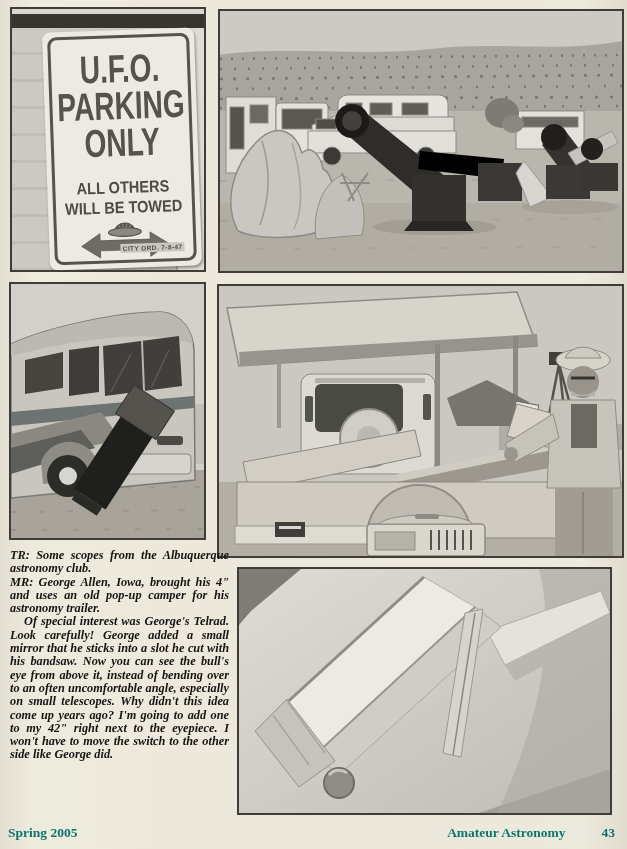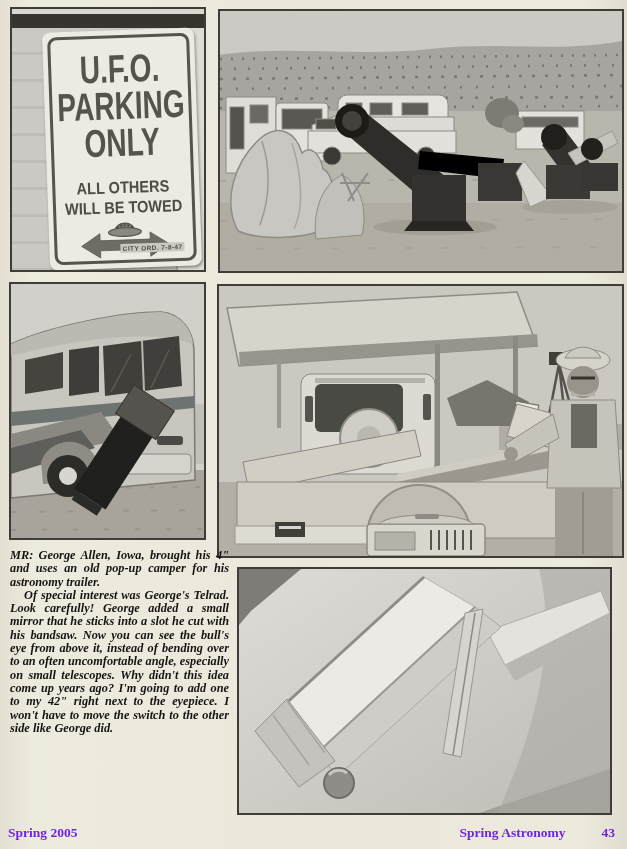--- a/index.html
+++ b/index.html
@@ -41,21 +41,21 @@
   
   .textblock{position:absolute;left:10px;top:549px;width:219px;color:#161412;
     font-weight:bold;font-style:italic;font-size:12.3px;line-height:13.3px;text-align:justify;}
   .textblock p{margin:0;}
   .cap{margin:0;}
   .body-para{margin-top:12px;text-indent:14px;}
   .body-close{text-indent:18px;text-align:left;}
 
   
   .footer{position:absolute;left:8px;right:12px;top:825px;display:flex;justify-content:space-between;
-    font-weight:bold;font-size:13.5px;color:#6d28d9;gap:45px;}
+    font-weight:bold;font-size:13.5px;color:#0f766e;gap:45px;}
   .footer .pageno{margin-left:36px;}
 </style>
 </head>
 <body>
 
 <div class="photo" id="photo-ufo">
   <div class="p1-topstrip"></div>
   <div class="p1-darkband"></div>
   <div class="p1-wall"></div>
   <div class="p1-column"></div>
@@ -291,22 +291,23 @@
 
     <polygon points="226,44 244,40 222,188 204,184" fill="#d6d4ce" stroke="#9a9892"></polygon>
     <line x1="236" y1="44" x2="214" y2="186" stroke="#8a8882" stroke-width="1.5"></line>
 
     <circle cx="100" cy="214" r="15" fill="#8f8d87" stroke="#6e6c66" stroke-width="2"></circle>
     <path d="M90,206 A13,13 0 0 1 108,204" stroke="#c9c7c1" stroke-width="3" fill="none"></path>
   </svg>
 </div>
 
 <div class="textblock">
+  <p class="cap"><span>TR:</span><span> Some scopes from the Albuquerque astronomy club.</span></p>
   <p class="cap"><span>MR:</span><span> George Allen, Iowa, brought his 4" and uses an old pop-up camper for his astronomy trailer.</span></p>
   <p class="body-para">Of special interest was George's Telrad. Look carefully! George added a small mirror that he sticks into a slot he cut with his bandsaw. Now you can see the bull's eye from above it, instead of bending over to an often uncomfortable angle, especially on small telescopes. Why didn't this idea come up years ago? I'm going to add one to my 42" right next to the eyepiece. I won't have to move the switch to the other side like George did.</p>
 </div>
 
 <div class="footer">
   <span>Spring 2005</span>
   <span class="footer-right">
-    <span>Spring Astronomy</span><span class="pageno">43</span>
+    <span>Amateur Astronomy</span><span class="pageno">43</span>
   </span>
 </div>
 
 </body></html>

